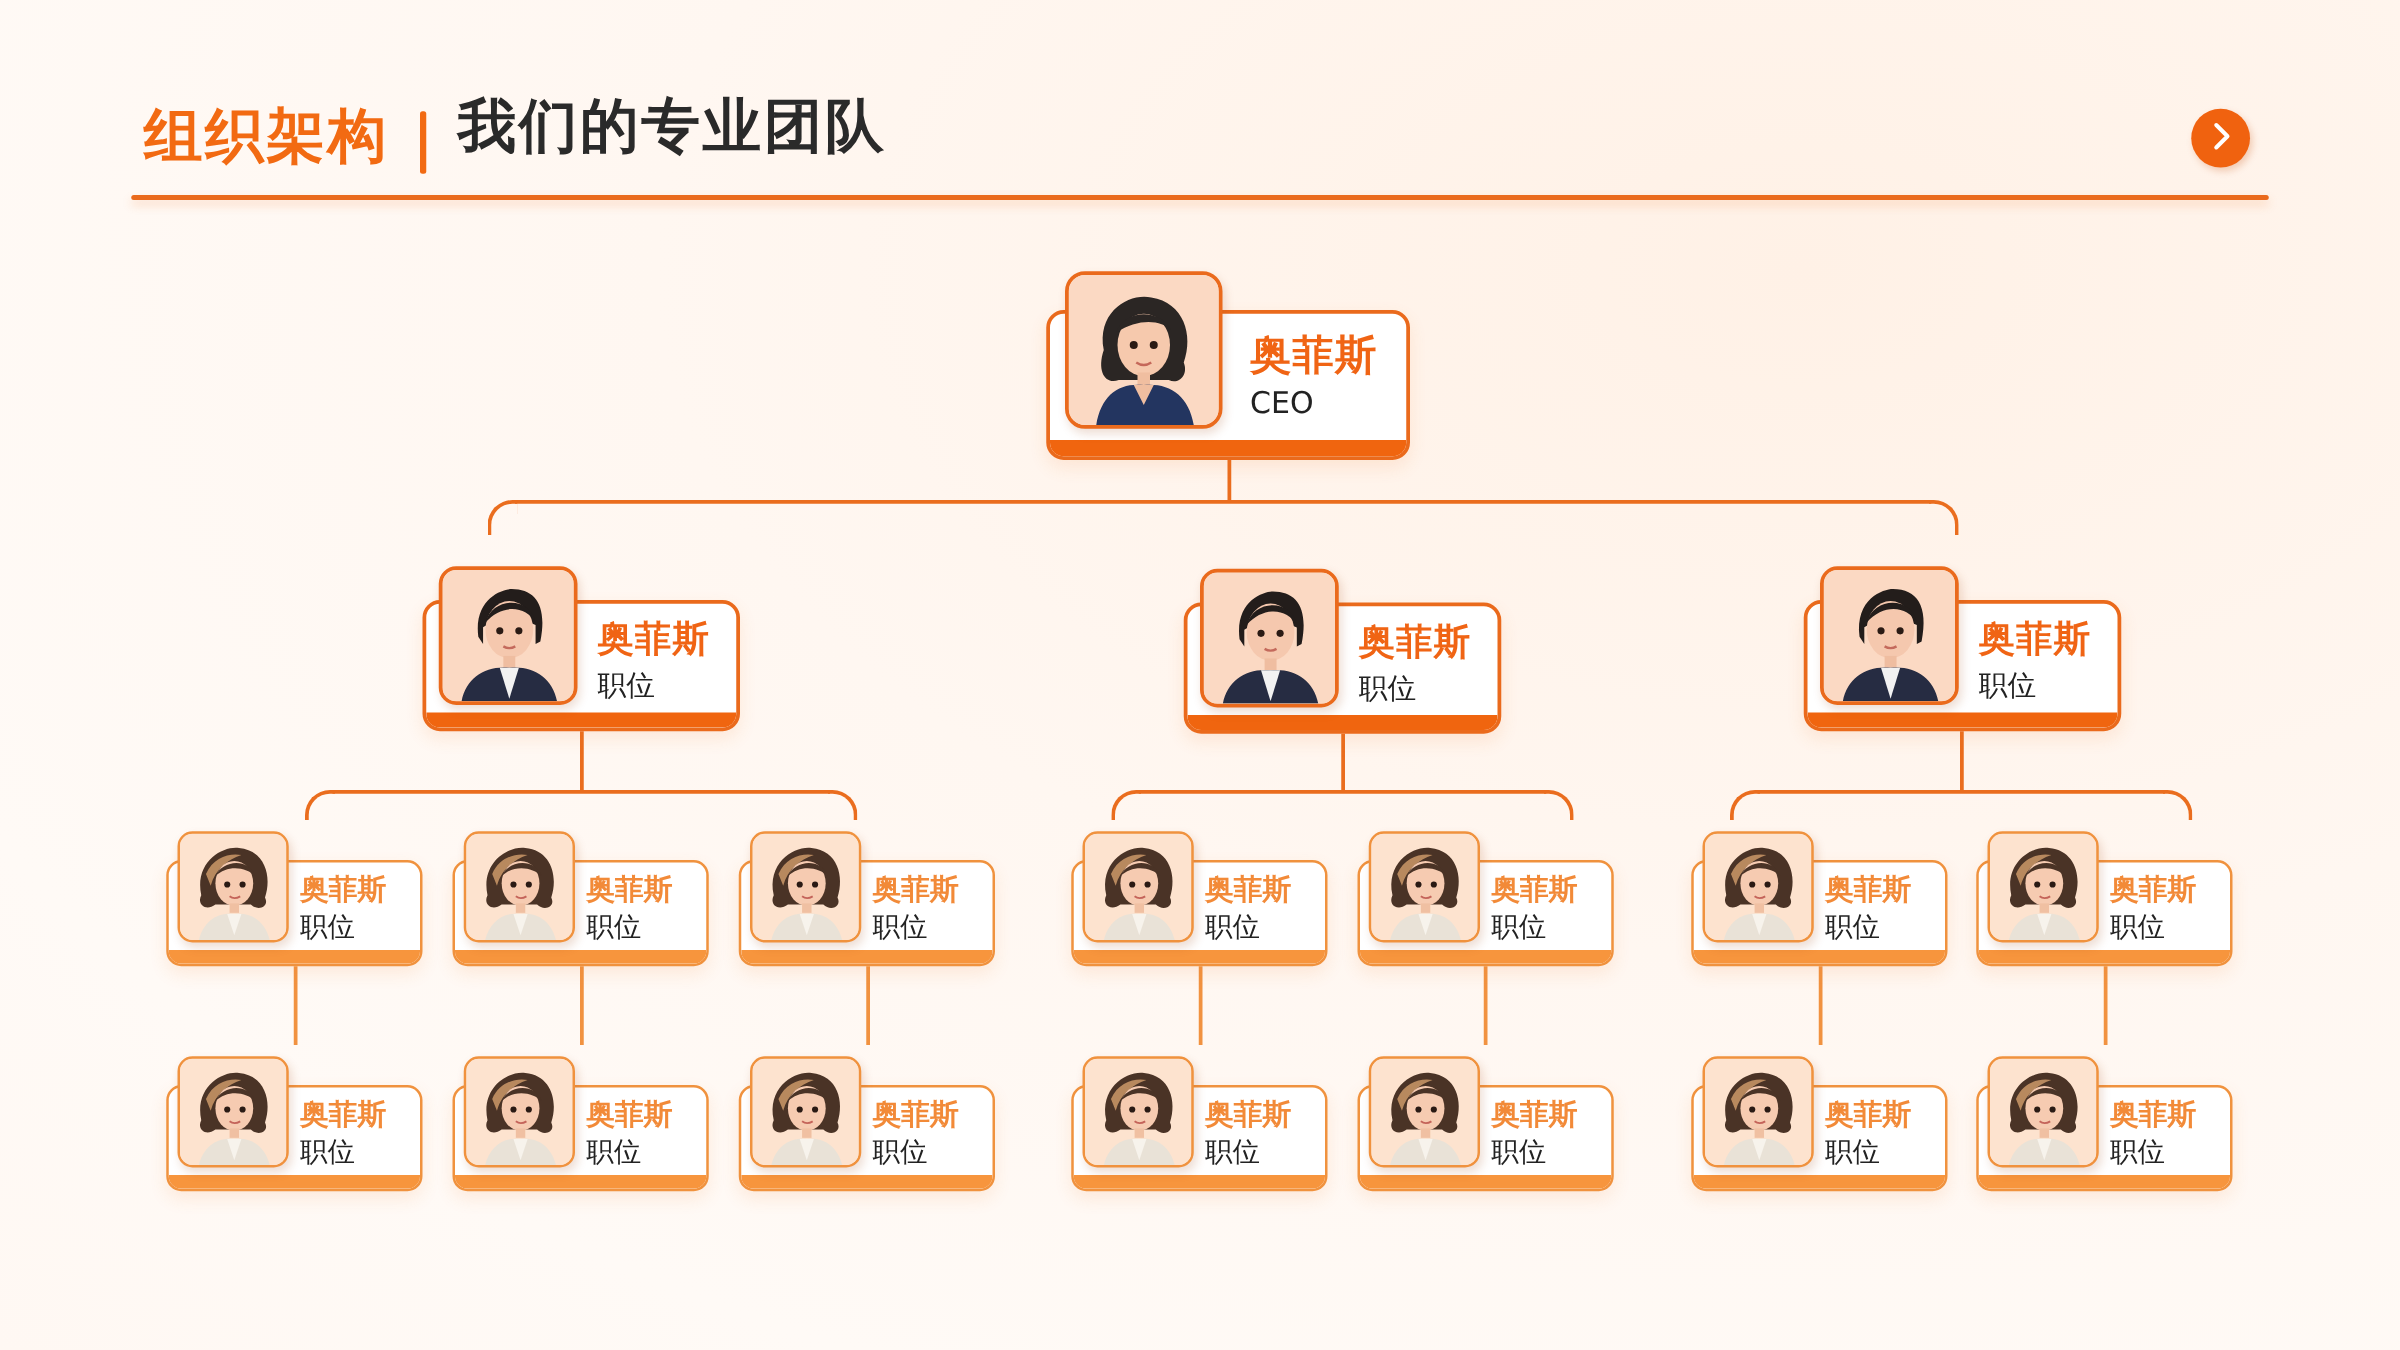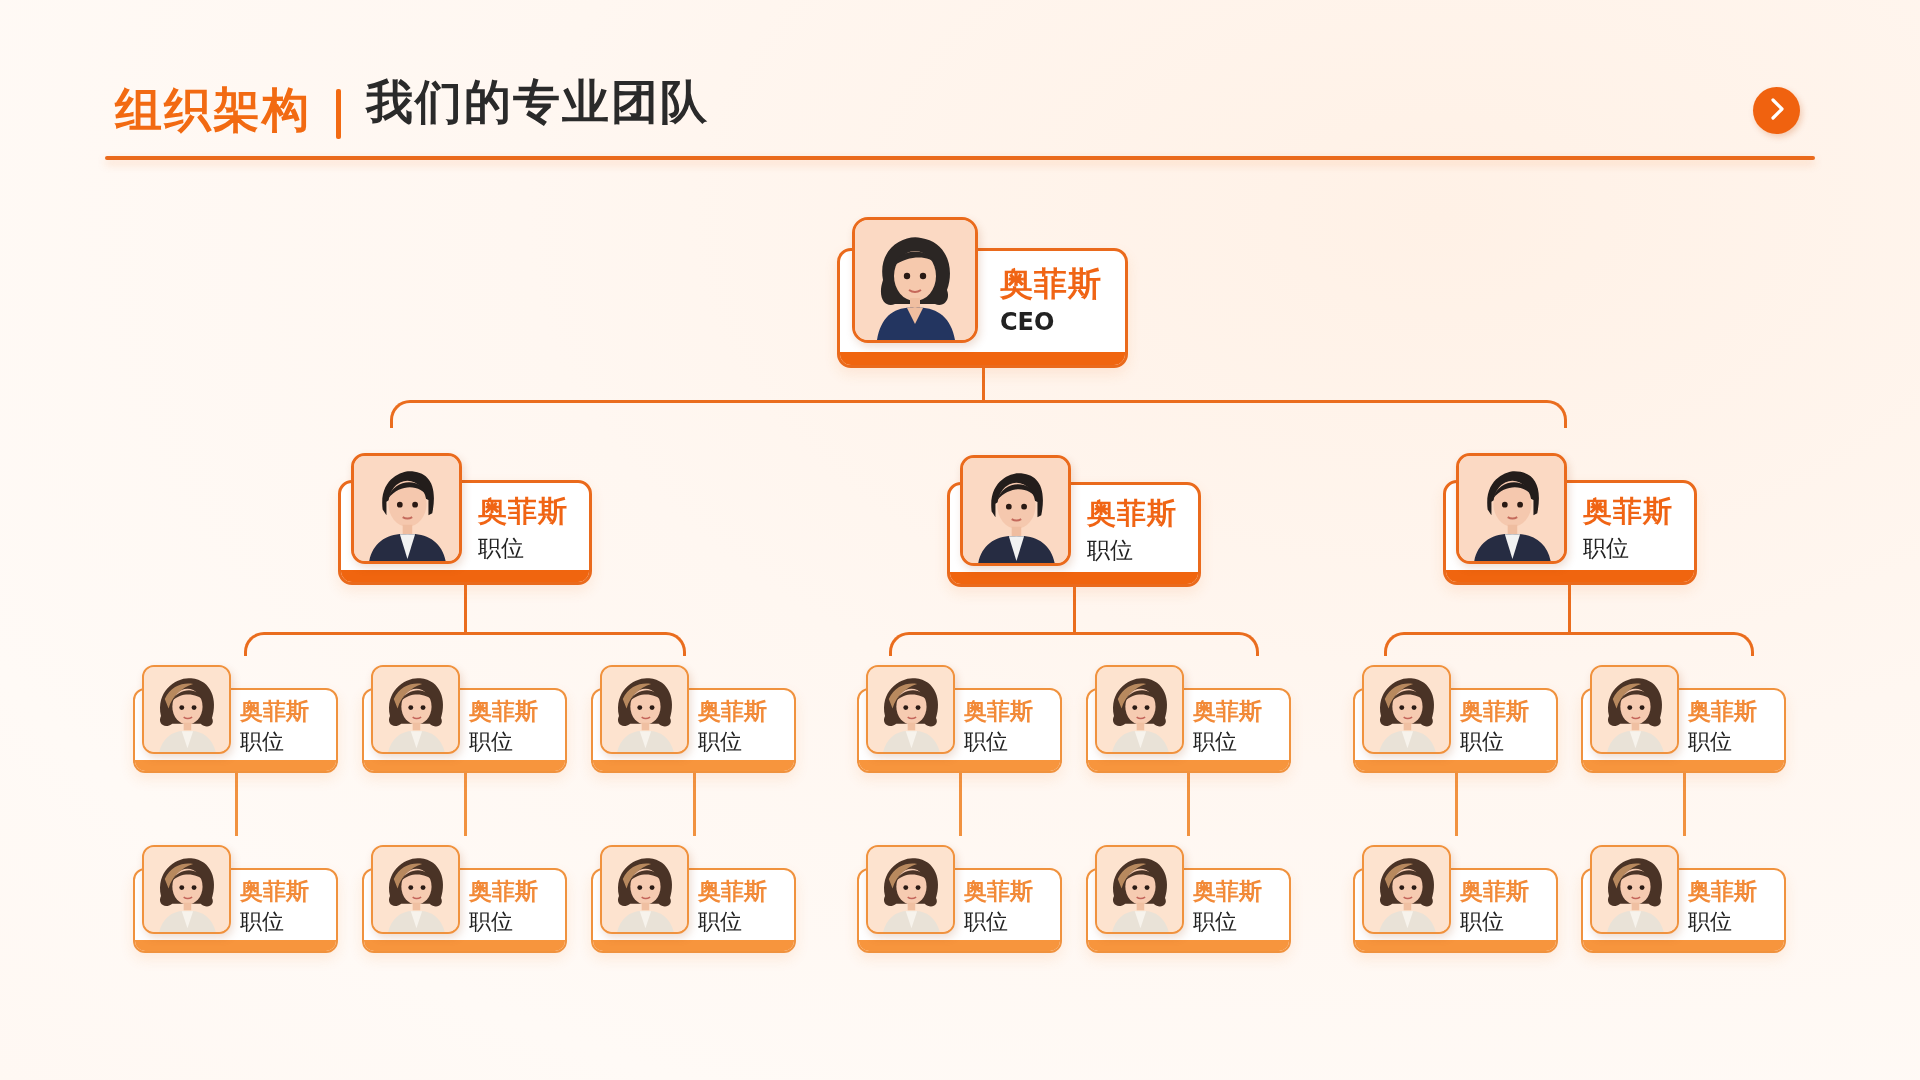--- a/index.html
+++ b/index.html
@@ -68,21 +68,21 @@
       box-shadow: 2px 4px 8px rgba(160,70,20,0.18);
     }
     .card .name { position: absolute; font-weight: bold; color: #f06414; white-space: nowrap; letter-spacing: 1px; }
     .card .role { position: absolute; color: #222; white-space: nowrap; }
 
     
     .card.ceo { width: 291px; height: 120px; }
     .card.ceo .bar { height: 13px; }
     .card.ceo .photo { left: 15px; top: -31px; width: 126px; height: 126px; border-radius: 16px; }
     .card.ceo .name { left: 163px; top: 14px; font-size: 33px; }
-    .card.ceo .role { left: 163px; top: 60px; font-size: 24px; font-weight: bold; }
+    .card.ceo .role { left: 163px; top: 60px; font-size: 24px; }
 
     
     .card.l2 { width: 254px; height: 105px; }
     .card.l2 .bar { height: 12px; }
     .card.l2 .photo { left: 13px; top: -27px; width: 111px; height: 111px; }
     .card.l2 .name { left: 140px; top: 12px; font-size: 29px; }
     .card.l2 .role { left: 140px; top: 53px; font-size: 23px; }
 
     
     .card.l3 { width: 205px; height: 85px; }

